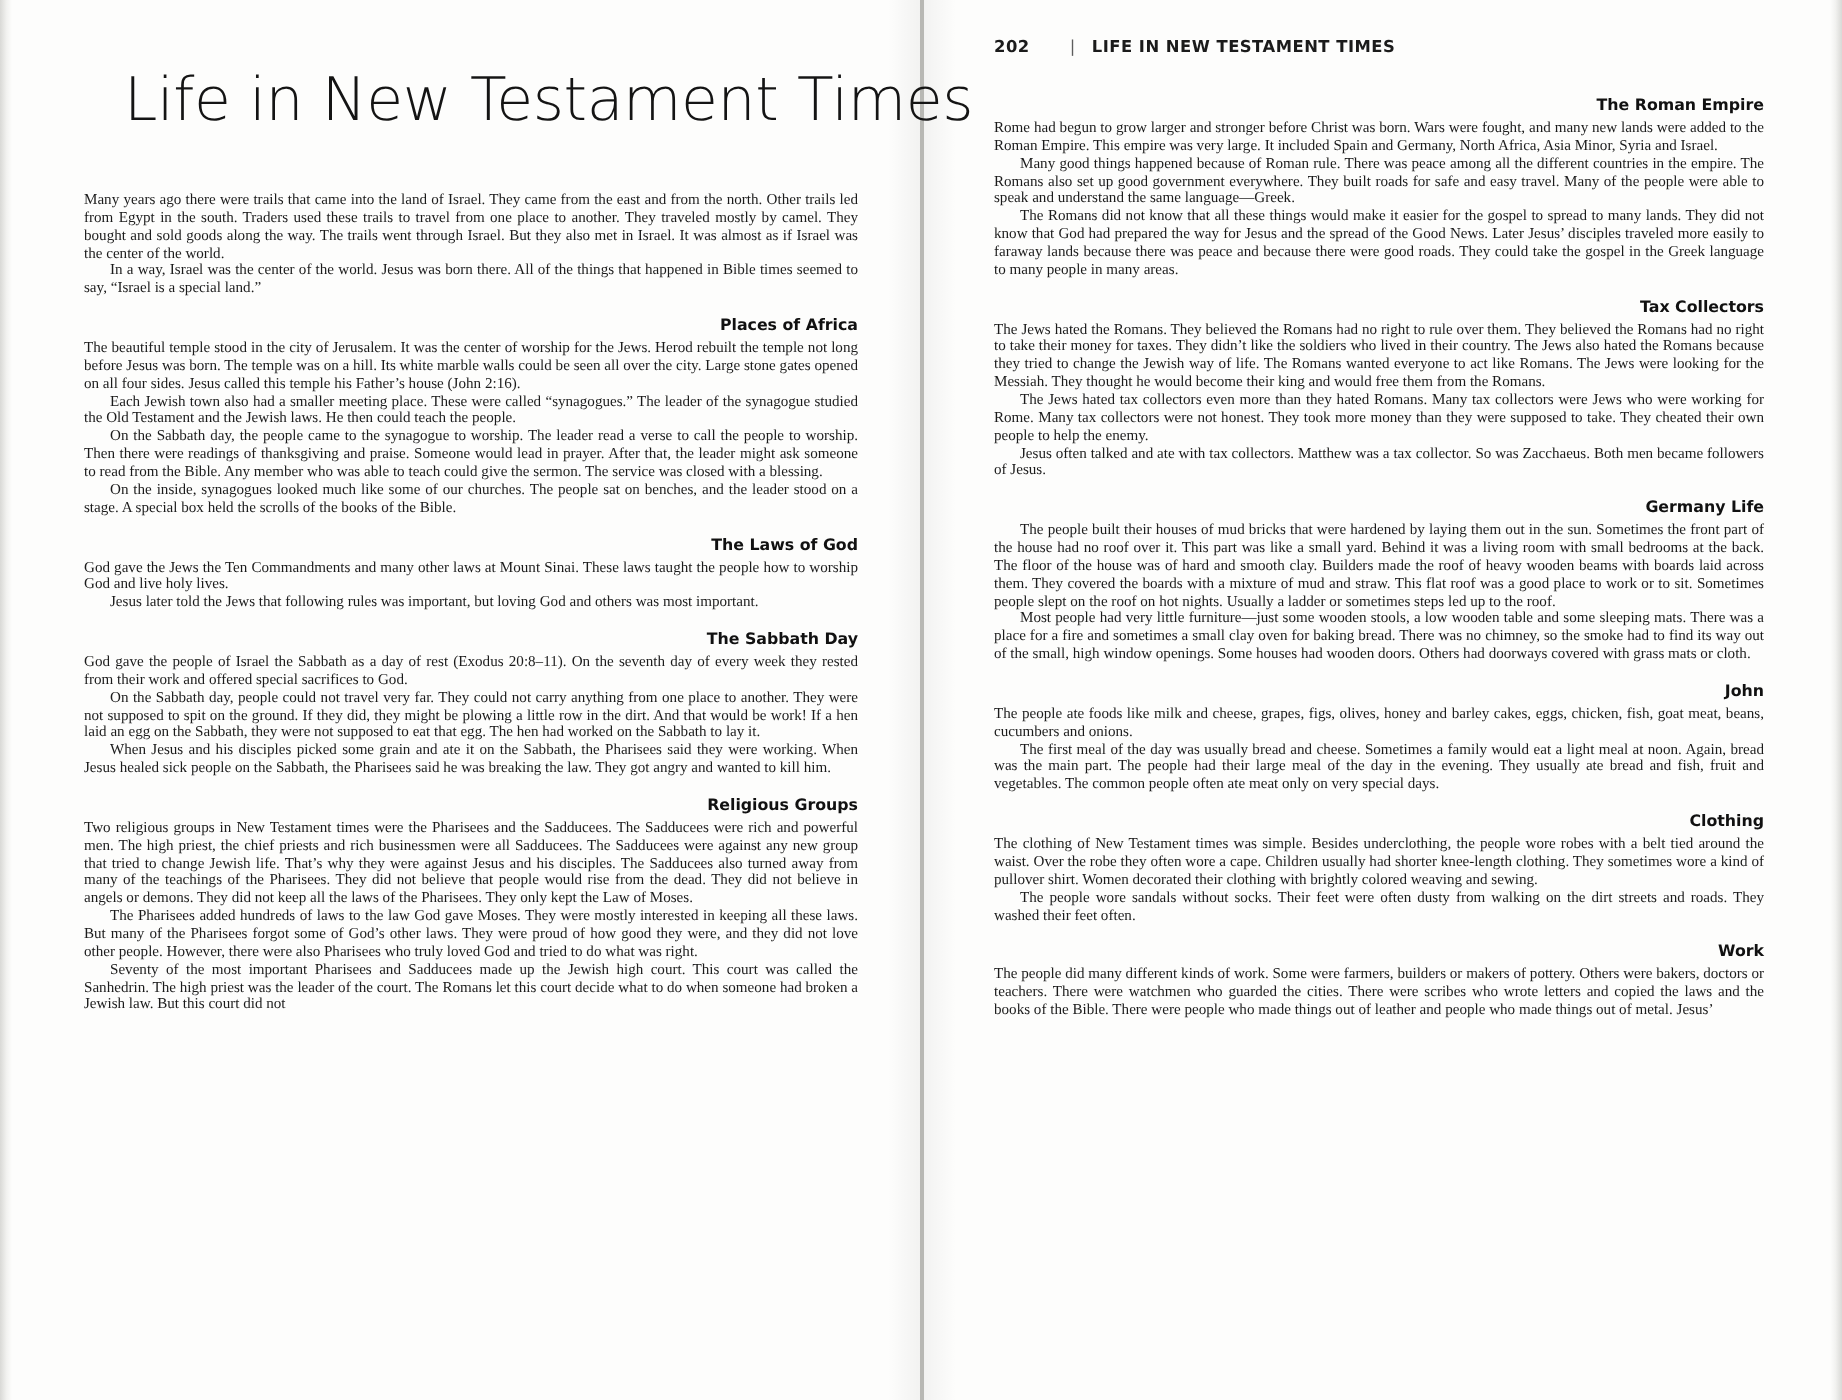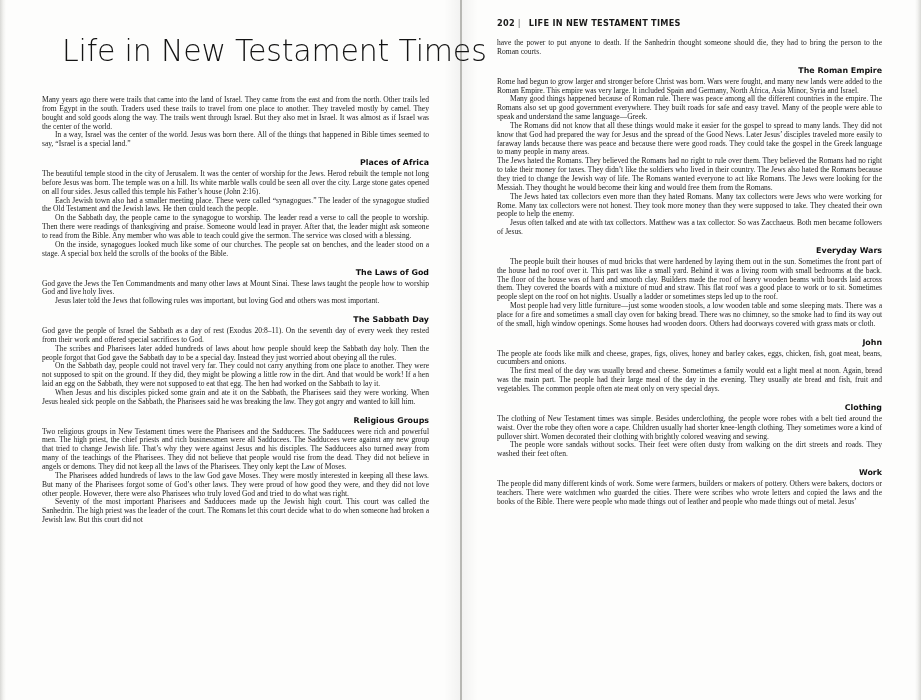--- a/index.html
+++ b/index.html
@@ -80,21 +80,21 @@
     position: absolute;
     left: 497px;
     top: 18px;
     font-family: "DejaVu Sans", "Liberation Sans", sans-serif;
     font-weight: bold;
     font-size: 8.2px;
     letter-spacing: 0.25px;
     color: #1b1b1b;
     white-space: nowrap;
   }
-  .running-head .folio { margin-right: 3px; }
+  .running-head .folio { margin-right: 20px; }
   .running-head .rule  { color: #5d5d5d; margin-right: 8px; font-weight: normal; }
   .running-head .rh-title { text-transform: uppercase; }
 
   
   h2.sec {
     font-family: "DejaVu Sans", "Liberation Sans", sans-serif;
     font-weight: bold;
     font-size: 7.9px;
     line-height: 9px;
     margin: 9px 0 3px 0;
@@ -135,38 +135,37 @@
       <h2 class="sec">Places of Africa</h2>
       <p class="para">The beautiful temple stood in the city of Jerusalem. It was the center of worship for the Jews. Herod rebuilt the temple not long before Jesus was born. The temple was on a hill. Its white marble walls could be seen all over the city. Large stone gates opened on all four sides. Jesus called this temple his Father’s house (John 2:16).</p>
       <p class="para ind">Each Jewish town also had a smaller meeting place. These were called “synagogues.” The leader of the synagogue studied the Old Testament and the Jewish laws. He then could teach the people.</p>
       <p class="para ind">On the Sabbath day, the people came to the synagogue to worship. The leader read a verse to call the people to worship. Then there were readings of thanksgiving and praise. Someone would lead in prayer. After that, the leader might ask someone to read from the Bible. Any member who was able to teach could give the sermon. The service was closed with a blessing.</p>
       <p class="para ind">On the inside, synagogues looked much like some of our churches. The people sat on benches, and the leader stood on a stage. A special box held the scrolls of the books of the Bible.</p>
       <h2 class="sec">The Laws of God</h2>
       <p class="para">God gave the Jews the Ten Commandments and many other laws at Mount Sinai. These laws taught the people how to worship God and live holy lives.</p>
       <p class="para ind">Jesus later told the Jews that following rules was important, but loving God and others was most important.</p>
       <h2 class="sec">The Sabbath Day</h2>
       <p class="para">God gave the people of Israel the Sabbath as a day of rest (Exodus 20:8–11). On the seventh day of every week they rested from their work and offered special sacrifices to God.</p>
-      <p class="para ind">The scribes and Pharisees later added hundreds of laws about how people should keep the Sabbath day holy. Then the people forgot that God gave the Sabbath day to be a special day. Instead they just worried about obeying all the rules.</p>
       <p class="para ind">On the Sabbath day, people could not travel very far. They could not carry anything from one place to another. They were not supposed to spit on the ground. If they did, they might be plowing a little row in the dirt. And that would be work! If a hen laid an egg on the Sabbath, they were not supposed to eat that egg. The hen had worked on the Sabbath to lay it.</p>
       <p class="para ind">When Jesus and his disciples picked some grain and ate it on the Sabbath, the Pharisees said they were working. When Jesus healed sick people on the Sabbath, the Pharisees said he was breaking the law. They got angry and wanted to kill him.</p>
       <h2 class="sec">Religious Groups</h2>
       <p class="para">Two religious groups in New Testament times were the Pharisees and the Sadducees. The Sadducees were rich and powerful men. The high priest, the chief priests and rich businessmen were all Sadducees. The Sadducees were against any new group that tried to change Jewish life. That’s why they were against Jesus and his disciples. The Sadducees also turned away from many of the teachings of the Pharisees. They did not believe that people would rise from the dead. They did not believe in angels or demons. They did not keep all the laws of the Pharisees. They only kept the Law of Moses.</p>
       <p class="para ind">The Pharisees added hundreds of laws to the law God gave Moses. They were mostly interested in keeping all these laws. But many of the Pharisees forgot some of God’s other laws. They were proud of how good they were, and they did not love other people. However, there were also Pharisees who truly loved God and tried to do what was right.</p>
       <p class="para ind">Seventy of the most important Pharisees and Sadducees made up the Jewish high court. This court was called the Sanhedrin. The high priest was the leader of the court. The Romans let this court decide what to do when someone had broken a Jewish law. But this court did not</p>
     </div>
   <div class="col" id="col-right">
-      <p class="para">have the power to put anyone to death. If the Sanhedrin thought someone should die, they had to bring the person to the Roman courts.</p>
       <h2 class="sec">The Roman Empire</h2>
       <p class="para">Rome had begun to grow larger and stronger before Christ was born. Wars were fought, and many new lands were added to the Roman Empire. This empire was very large. It included Spain and Germany, North Africa, Asia Minor, Syria and Israel.</p>
       <p class="para ind">Many good things happened because of Roman rule. There was peace among all the different countries in the empire. The Romans also set up good government everywhere. They built roads for safe and easy travel. Many of the people were able to speak and understand the same language—Greek.</p>
       <p class="para ind">The Romans did not know that all these things would make it easier for the gospel to spread to many lands. They did not know that God had prepared the way for Jesus and the spread of the Good News. Later Jesus’ disciples traveled more easily to faraway lands because there was peace and because there were good roads. They could take the gospel in the Greek language to many people in many areas.</p>
+      <h2 class="sec">Tax Collectors</h2>
       <p class="para">The Jews hated the Romans. They believed the Romans had no right to rule over them. They believed the Romans had no right to take their money for taxes. They didn’t like the soldiers who lived in their country. The Jews also hated the Romans because they tried to change the Jewish way of life. The Romans wanted everyone to act like Romans. The Jews were looking for the Messiah. They thought he would become their king and would free them from the Romans.</p>
       <p class="para ind">The Jews hated tax collectors even more than they hated Romans. Many tax collectors were Jews who were working for Rome. Many tax collectors were not honest. They took more money than they were supposed to take. They cheated their own people to help the enemy.</p>
       <p class="para ind">Jesus often talked and ate with tax collectors. Matthew was a tax collector. So was Zacchaeus. Both men became followers of Jesus.</p>
-      <h2 class="sec">Everyday Wars</h2>
+      <h2 class="sec">Germany Life</h2>
       <p class="para ind">The people built their houses of mud bricks that were hardened by laying them out in the sun. Sometimes the front part of the house had no roof over it. This part was like a small yard. Behind it was a living room with small bedrooms at the back. The floor of the house was of hard and smooth clay. Builders made the roof of heavy wooden beams with boards laid across them. They covered the boards with a mixture of mud and straw. This flat roof was a good place to work or to sit. Sometimes people slept on the roof on hot nights. Usually a ladder or sometimes steps led up to the roof.</p>
       <p class="para ind">Most people had very little furniture—just some wooden stools, a low wooden table and some sleeping mats. There was a place for a fire and sometimes a small clay oven for baking bread. There was no chimney, so the smoke had to find its way out of the small, high window openings. Some houses had wooden doors. Others had doorways covered with grass mats or cloth.</p>
       <h2 class="sec">John</h2>
       <p class="para">The people ate foods like milk and cheese, grapes, figs, olives, honey and barley cakes, eggs, chicken, fish, goat meat, beans, cucumbers and onions.</p>
       <p class="para ind">The first meal of the day was usually bread and cheese. Sometimes a family would eat a light meal at noon. Again, bread was the main part. The people had their large meal of the day in the evening. They usually ate bread and fish, fruit and vegetables. The common people often ate meat only on very special days.</p>
       <h2 class="sec">Clothing</h2>
       <p class="para">The clothing of New Testament times was simple. Besides underclothing, the people wore robes with a belt tied around the waist. Over the robe they often wore a cape. Children usually had shorter knee-length clothing. They sometimes wore a kind of pullover shirt. Women decorated their clothing with brightly colored weaving and sewing.</p>
       <p class="para ind">The people wore sandals without socks. Their feet were often dusty from walking on the dirt streets and roads. They washed their feet often.</p>
       <h2 class="sec">Work</h2>
       <p class="para">The people did many different kinds of work. Some were farmers, builders or makers of pottery. Others were bakers, doctors or teachers. There were watchmen who guarded the cities. There were scribes who wrote letters and copied the laws and the books of the Bible. There were people who made things out of leather and people who made things out of metal. Jesus’</p>

